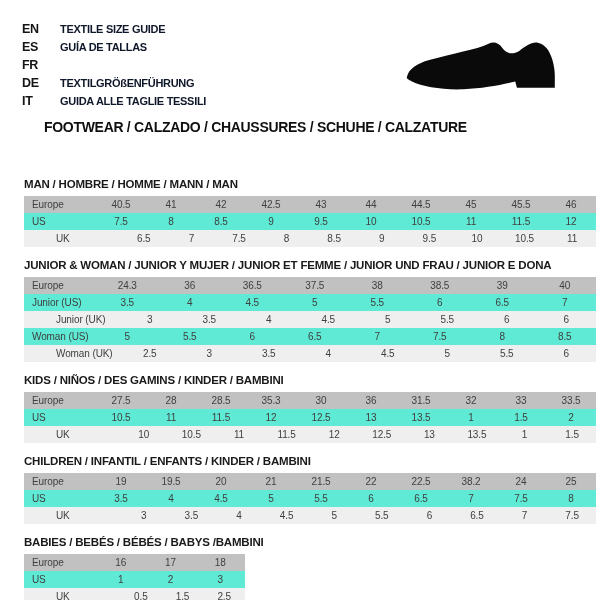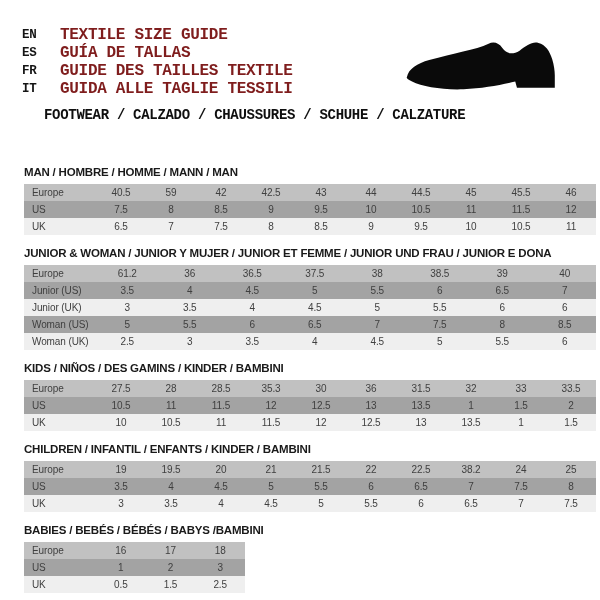--- a/index.html
+++ b/index.html
@@ -4,27 +4,27 @@
 <style>
   html,body { margin:0; padding:0; }
   body {
     width:600px; height:600px;
     background:#ffffff;
     font-family:"Liberation Sans", sans-serif;
     position:relative;
     overflow:hidden;
     -webkit-font-smoothing:antialiased;
   }
-  .header { padding:26px 0 0 22px;font-family:Liberation Mono, monospace; }
+  .header { padding:20px 0 0 22px; }
   .lang-row { display:flex; height:18px; line-height:18px; }
   .lang-code {
     width:38px; font-size:12.5px; font-weight:bold; color:#151515; letter-spacing:-0.3px;
   }
   .lang-label {
-    font-size:16px; font-weight:bold; color:#7f1d1d; letter-spacing:-0.3px;
+    font-size:11px; font-weight:bold; color:#0f172a; letter-spacing:-0.3px;
   }
   .footwear {
     margin:10px 0 8px 22px;
     font-size:14px; line-height:15px; font-weight:bold; color:#0f0f0f; letter-spacing:-0.3px;
   }
   .shoe {
     position:absolute; top:26px; right:28px; width:172px; height:82px;
   }
   .tables { margin-left:24px; }
   .section { margin-top:12px; width:572px; }
@@ -34,41 +34,44 @@
     height:12px; line-height:12px; margin-bottom:6px; letter-spacing:-0.2px;
     white-space:nowrap;
   }
   .size-table { width:572px; }
   .section.narrow .size-table { width:221px; }
   .t-row {
     display:flex; height:17px; line-height:17px;
     font-size:10px; color:#3f3f3f; letter-spacing:-0.1px;
   }
   .t-row.hdr { background:#c1c1c1; }
-  .t-row.alt { background:#efefef; }
-  .t-row.white { background:#a3a3a3; }
+  .t-row.alt { background:#efefef;padding-left:24px; }
+  .t-row.white { background:#5eead4; }
   .cell.label { width:72px; padding-left:8px; box-sizing:border-box; text-align:left; }
   .cell.val { flex:1; text-align:center; }
 </style>
 </head>
 <body>
 
 <div class="header">
   <div>
       <div class="lang-row">
         <div class="lang-code">EN</div>
         <div class="lang-label">TEXTILE SIZE GUIDE</div>
       </div>
       <div class="lang-row">
         <div class="lang-code">ES</div>
         <div class="lang-label">GUÍA DE TALLAS</div>
       </div>
       <div class="lang-row">
         <div class="lang-code">FR</div>
-        <div class="lang-label">GUIDE DES TAILLES TEXTILE</div>
+      </div>
+      <div class="lang-row">
+        <div class="lang-code">DE</div>
+        <div class="lang-label">TEXTILGRÖßENFÜHRUNG</div>
       </div>
       <div class="lang-row">
         <div class="lang-code">IT</div>
         <div class="lang-label">GUIDA ALLE TAGLIE TESSILI</div>
       </div>
     </div>
   <div class="footwear">FOOTWEAR / CALZADO / CHAUSSURES / SCHUHE / CALZATURE</div>
 </div>
 
 <svg class="shoe" viewBox="0 0 200 90" xmlns="http://www.w3.org/2000/svg">
@@ -90,21 +93,21 @@
     Z"></path>
 </svg>
 
 <div class="tables">
     <div class="section">
       <div class="section-title">MAN / HOMBRE / HOMME / MANN / MAN</div>
       <div class="size-table">
         <div class="t-row hdr">
           <div class="cell label">Europe</div>
           <div class="cell val">40.5</div>
-          <div class="cell val">59</div>
+          <div class="cell val">41</div>
           <div class="cell val">42</div>
           <div class="cell val">42.5</div>
           <div class="cell val">43</div>
           <div class="cell val">44</div>
           <div class="cell val">44.5</div>
           <div class="cell val">45</div>
           <div class="cell val">45.5</div>
           <div class="cell val">46</div>
         </div>
         <div class="t-row white">
@@ -133,21 +136,21 @@
           <div class="cell val">10.5</div>
           <div class="cell val">11</div>
         </div>
       </div>
     </div>
     <div class="section">
       <div class="section-title">JUNIOR &amp; WOMAN / JUNIOR Y MUJER / JUNIOR ET FEMME / JUNIOR UND FRAU / JUNIOR E DONA</div>
       <div class="size-table">
         <div class="t-row hdr">
           <div class="cell label">Europe</div>
-          <div class="cell val">61.2</div>
+          <div class="cell val">24.3</div>
           <div class="cell val">36</div>
           <div class="cell val">36.5</div>
           <div class="cell val">37.5</div>
           <div class="cell val">38</div>
           <div class="cell val">38.5</div>
           <div class="cell val">39</div>
           <div class="cell val">40</div>
         </div>
         <div class="t-row white">
           <div class="cell label">Junior (US)</div>

